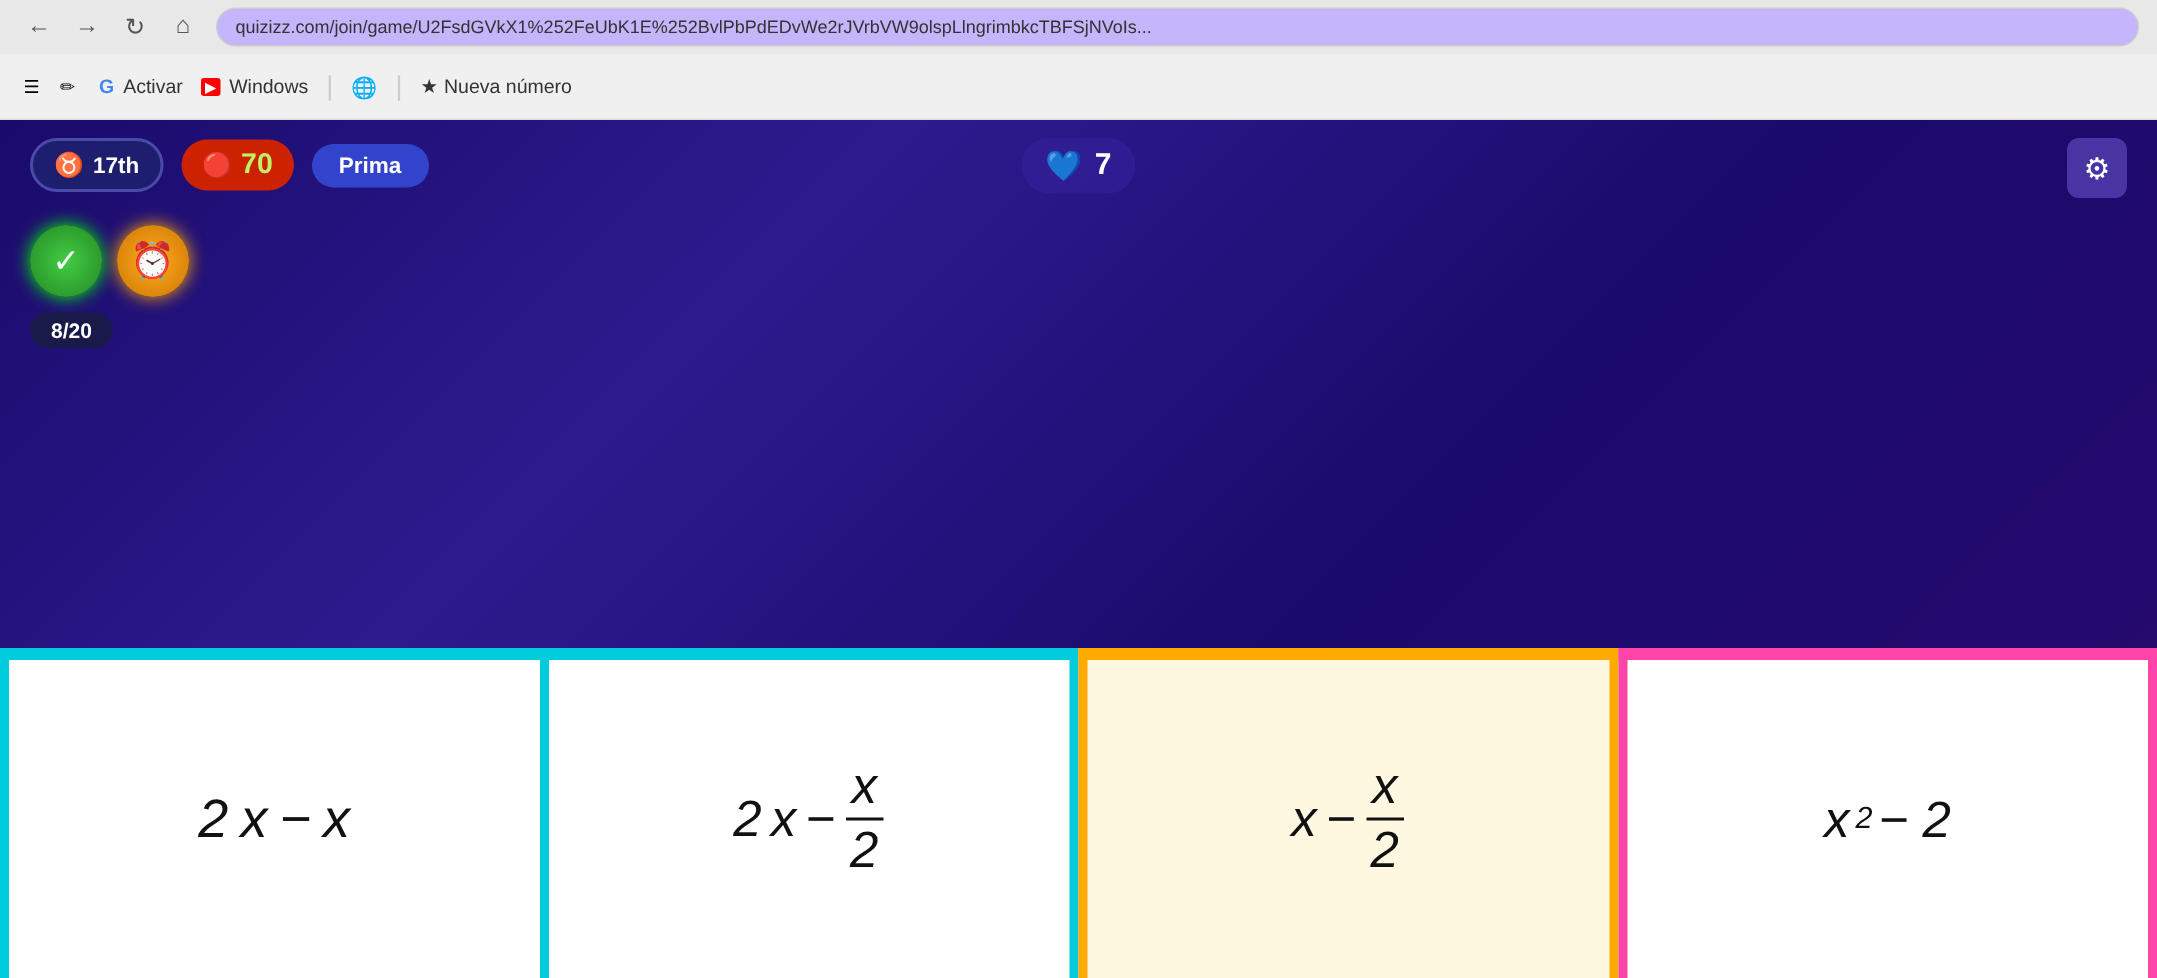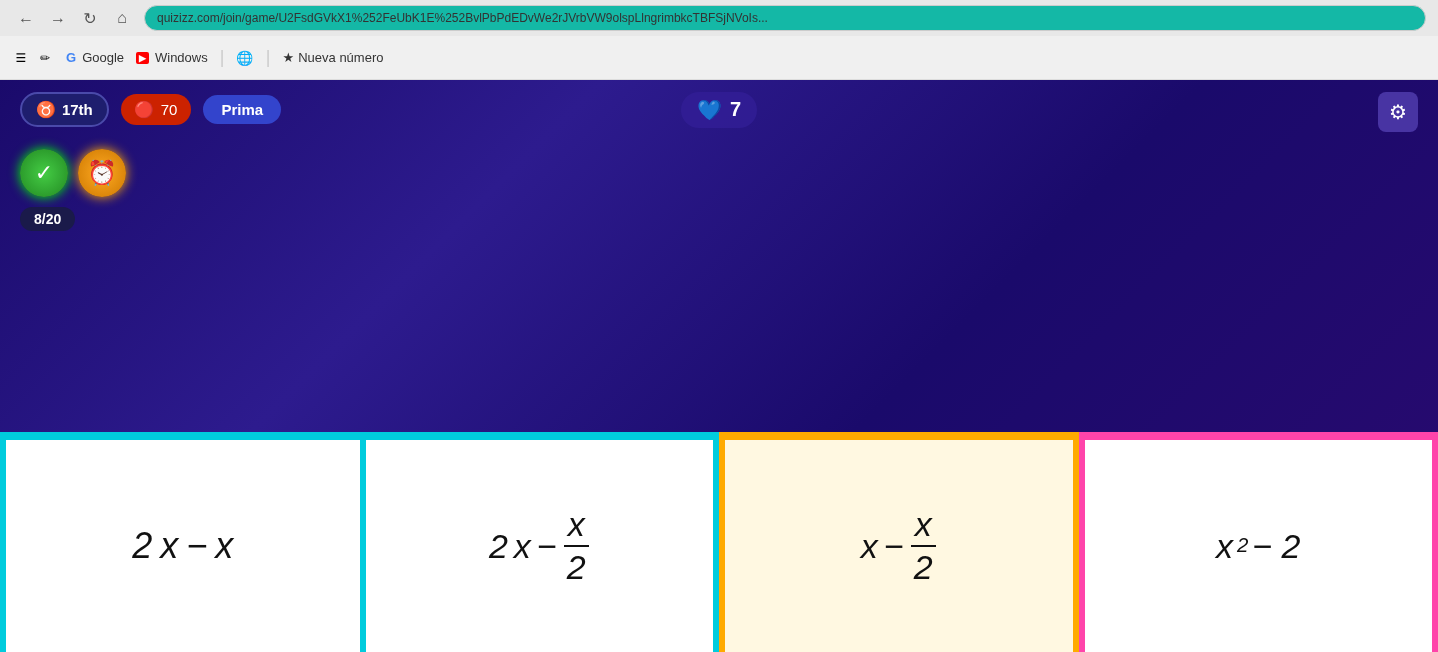--- a/index.html
+++ b/index.html
@@ -38,21 +38,21 @@
       cursor: pointer;
       font-size: 16px;
       color: #555;
       display: flex;
       align-items: center;
       justify-content: center;
     }
     .address-bar {
       flex: 1;
       height: 26px;
-      background: #14b8a6;
+      background: #c4b5fd;
       border-radius: 13px;
       display: flex;
       align-items: center;
       padding: 0 12px;
       font-size: 12px;
       color: #333;
       border: 1px solid #ccc;
     }
     .browser-toolbar {
       height: 44px;
@@ -147,23 +147,23 @@
       padding: 6px 14px;
       display: flex;
       align-items: center;
       gap: 6px;
     }
     .score-icon {
       color: #ff6644;
       font-size: 16px;
     }
     .score-text {
-      color: #ffffff;
-      font-size: 15px;
-      font-weight: normal;
+      color: #bef264;
+      font-size: 19px;
+      font-weight: bold;
     }
     .team-badge {
       background: #3344cc;
       border-radius: 20px;
       padding: 6px 18px;
       color: white;
       font-size: 15px;
       font-weight: bold;
     }
     .lives-counter {
@@ -224,22 +224,22 @@
       box-shadow: 0 0 12px #00ff00;
     }
     .powerup-orange {
       background: radial-gradient(circle, #ffaa22, #cc7700);
       box-shadow: 0 0 12px #ffaa00;
     }
 
     
     .question-container {
       display: flex;
-      flex-direction: row;
-      align-items: flex-end;
+      flex-direction: column;
+      align-items: flex-start;
       padding: 0 20px;
       margin-top: 0px;
     }
     .question-progress {
       background: #1a1a4a;
       color: white;
       border-radius: 20px;
       padding: 4px 14px;
       font-size: 14px;
       font-weight: bold;
@@ -341,21 +341,21 @@
       <span>quizizz.com/join/game/U2FsdGVkX1%252FeUbK1E%252BvlPbPdEDvWe2rJVrbVW9olspLlngrimbkcTBFSjNVoIs...</span>
     </div>
   </div>
   <div class="browser-toolbar">
     <div class="toolbar-icon-group">
       <span class="toolbar-icon">☰</span>
       <span class="toolbar-icon">✏</span>
     </div>
     <div style="display:flex;align-items:center;gap:6px;">
       <span class="tab-favicon-google">G</span>
-      <span class="tab-label">Google</span>
+      <span class="tab-label">Activar</span>
     </div>
     <div style="display:flex;align-items:center;gap:6px;">
       <span class="tab-favicon-youtube">▶</span>
       <span class="tab-label">Windows</span>
     </div>
     <span class="toolbar-divider">|</span>
     <div style="display:flex;align-items:center;gap:6px;">
       <span style="font-size:14px;">🌐</span>
     </div>
     <span class="toolbar-divider">|</span>

